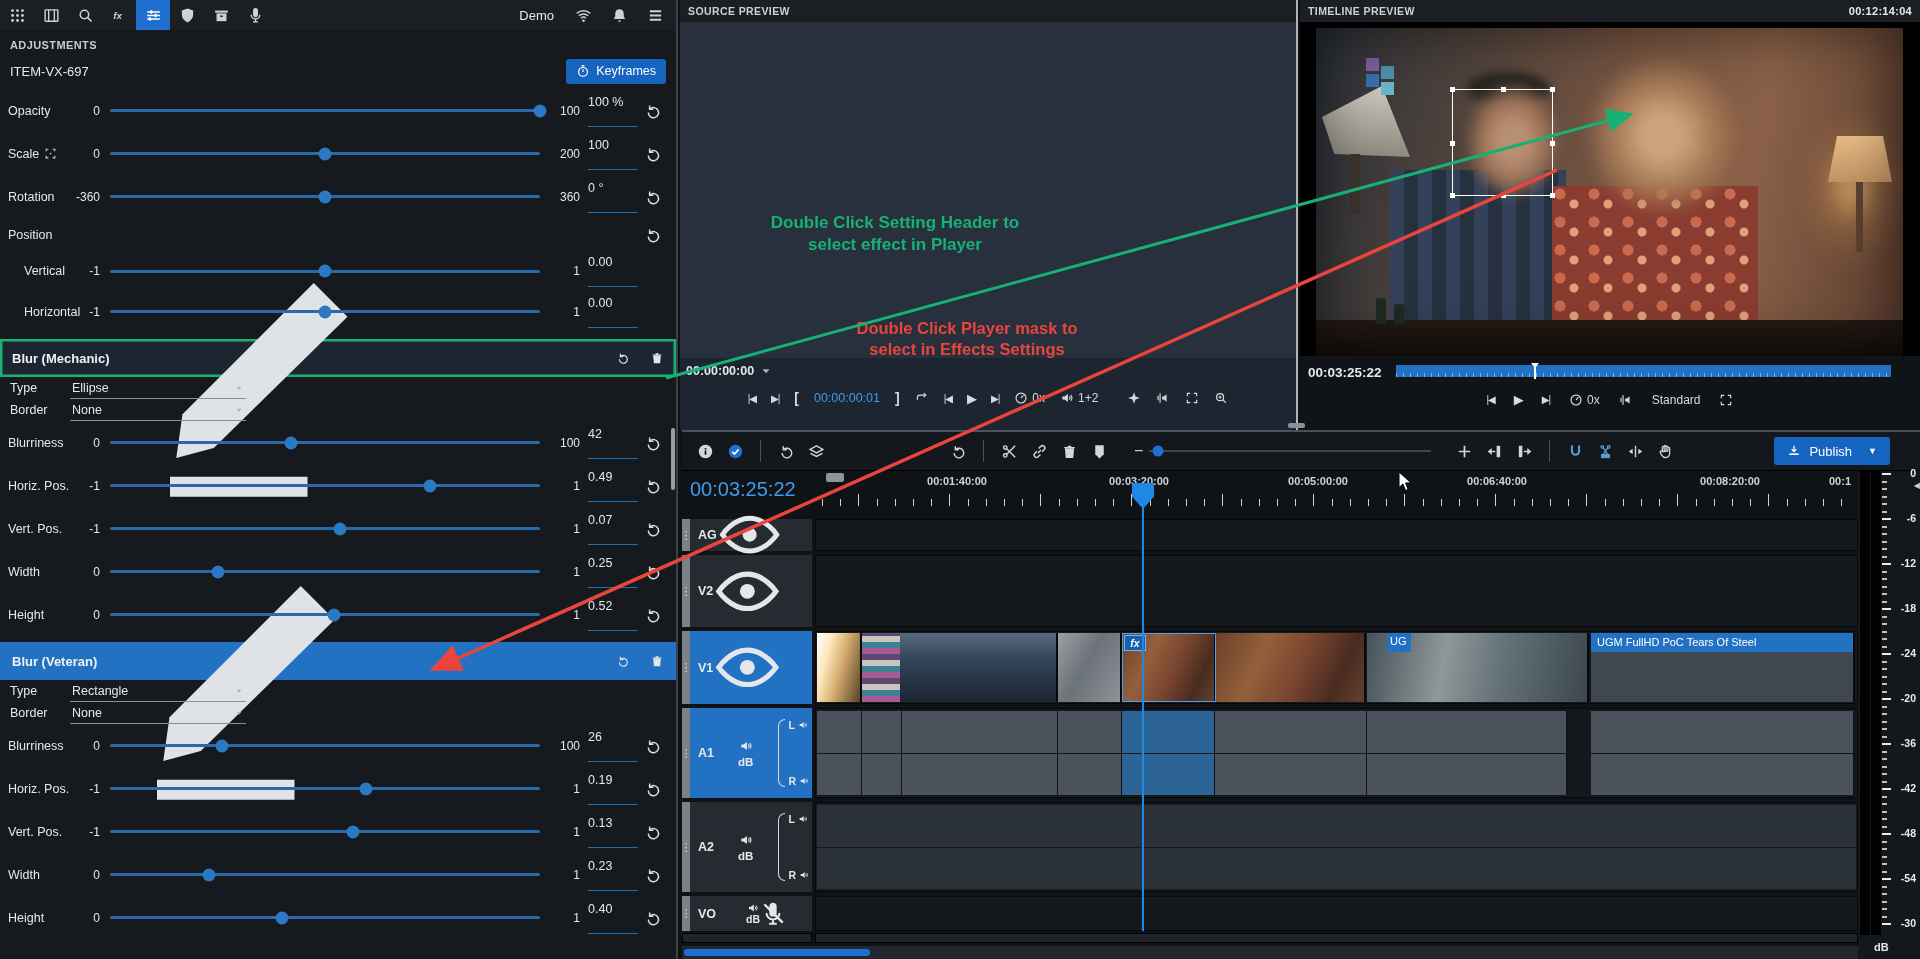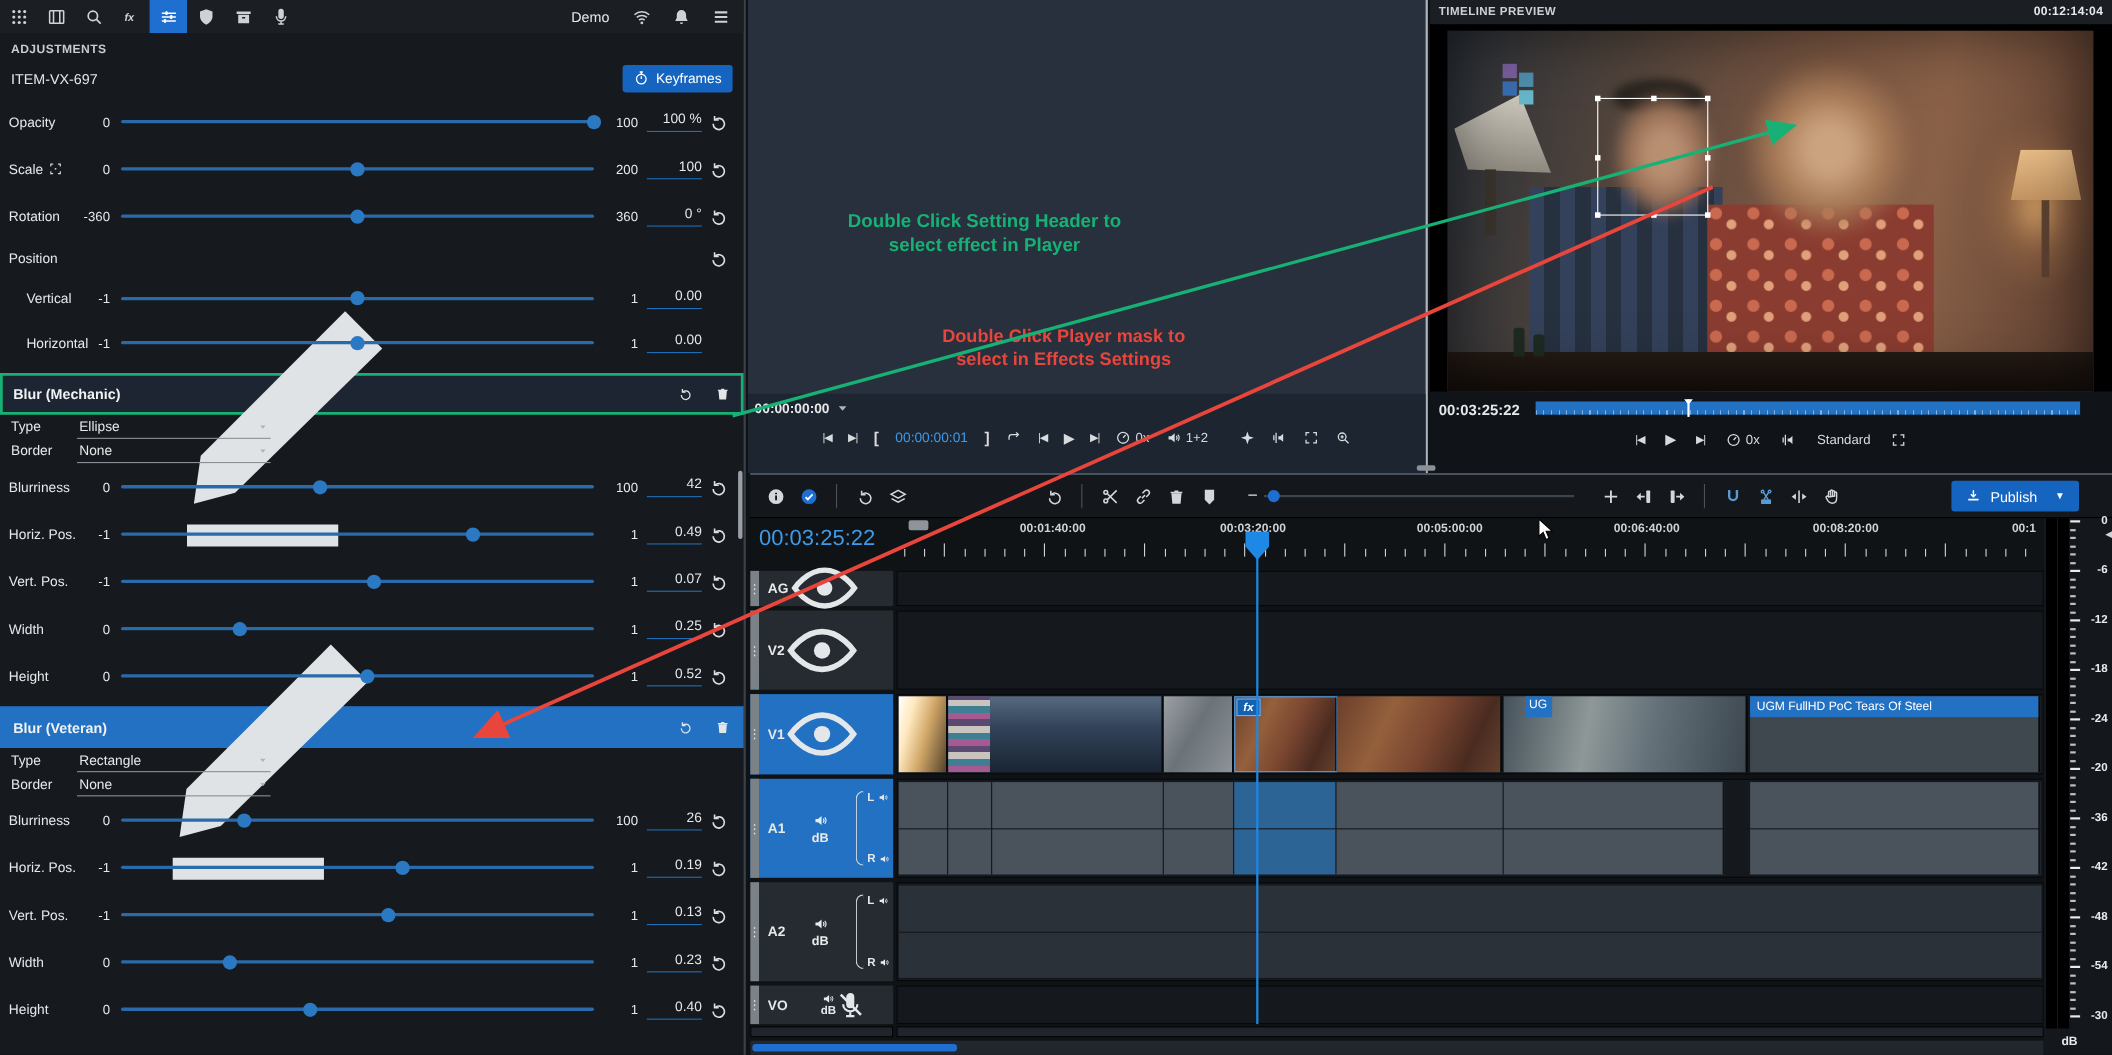--- a/index.html
+++ b/index.html
@@ -35,21 +35,21 @@
   .dd-caret{margin-left:auto;color:#aeb4ba;display:flex;}
   .dd-caret svg{width:10px;height:10px;}
   .adj-row{height:43px;display:flex;align-items:center;padding:0 8px;box-sizing:border-box;}
   .adj-label{width:64px;font-size:12.5px;display:flex;align-items:center;gap:5px;box-sizing:border-box;flex-shrink:0;}
   .adj-label.indent{padding-left:16px;}
   .adj-label svg{width:13px;height:13px;color:#cfd3d6;}
   .adj-min{width:38px;text-align:right;font-size:12px;padding-right:10px;box-sizing:border-box;flex-shrink:0;}
   .adj-slider{flex:1;position:relative;height:3px;background:#2b6aa8;border-radius:2px;cursor:pointer;}
   .adj-thumb{position:absolute;top:50%;width:13px;height:13px;border-radius:50%;background:#2b79c2;transform:translate(-50%,-50%);}
   .adj-max{width:40px;text-align:right;font-size:12px;flex-shrink:0;}
-  .adj-value{width:50px;margin-left:8px;text-align:right;font-size:12.5px;border-bottom:1px solid #1f6fb8;padding-bottom:4px;flex-shrink:0;}
+  .adj-value{width:50px;margin-left:8px;text-align:left;font-size:12.5px;border-bottom:1px solid #1f6fb8;padding-bottom:17px;flex-shrink:0;}
   .adj-reset{width:30px;display:flex;justify-content:center;color:#dcdfe2;flex-shrink:0;background:none;border:none;cursor:pointer;}
   .adj-reset svg{width:14px;height:14px;}
   .adj-sp{flex:1;}
   .lp-scroll{position:absolute;right:1px;top:428px;width:4px;height:62px;background:#9aa0a6;border-radius:2px;}
 
   
   .source-preview{position:absolute;left:680px;top:0;width:618px;height:430px;background:#27303c;border-right:2px solid #aeb4ba;box-sizing:border-box;}
   .pv-head{height:22px;background:#1b1e23;display:flex;align-items:center;padding:0 8px;font-size:10.5px;font-weight:bold;letter-spacing:.4px;color:#cdd2d6;}
   .pv-body{position:relative;height:336px;}
   .ann{position:absolute;text-align:center;font-weight:bold;}
@@ -713,20 +713,23 @@
                 <path d="M8 9.2A6.8 6.8 0 1 1 5.8 14"></path>
               </g>
             </svg>
           </button>
         </div>
       </div>
     <div class="lp-scroll"></div>
   </aside>
 
   <section class="source-preview">
+    <div class="pv-head">
+      <span>SOURCE PREVIEW</span>
+    </div>
     <div class="pv-body">
       <div class="ann green">
         <div>Double Click Setting Header to</div>
         <div>select effect in Player</div>
       </div>
       <div class="ann red">
         <div>Double Click Player mask to</div>
         <div>select in Effects Settings</div>
       </div>
     </div>
@@ -1110,21 +1113,21 @@
     <div class="tl-main">
       <div class="tl-left">
         <div class="tl-ruler">
           <span class="big-tc">00:03:25:22</span>
           <span class="ruler-marker"></span>
           <div id="ruler-content">
               <span class="r-label" style="left: 275px;">00:01:40:00</span>
               <span class="r-label" style="left: 457px;">00:03:20:00</span>
               <span class="r-label" style="left: 636px;">00:05:00:00</span>
               <span class="r-label" style="left: 815px;">00:06:40:00</span>
-              <span class="r-label" style="left: 996px; text-align: right;">00:08:20:00</span>
+              <span class="r-label" style="left: 1048px; text-align: right;">00:08:20:00</span>
               <span class="r-label" style="left: 1158px;">00:1</span>
               <span class="r-tick" style="height: 7px; left: 140px;"></span>
               <span class="r-tick" style="height: 7px; left: 158px;"></span>
               <span class="r-tick" style="height: 12px; left: 176px;"></span>
               <span class="r-tick" style="height: 7px; left: 195px;"></span>
               <span class="r-tick" style="height: 7px; left: 213px;"></span>
               <span class="r-tick" style="height: 7px; left: 231px;"></span>
               <span class="r-tick" style="height: 7px; left: 249px;"></span>
               <span class="r-tick" style="height: 12px; left: 267px;"></span>
               <span class="r-tick" style="height: 7px; left: 286px;"></span>

